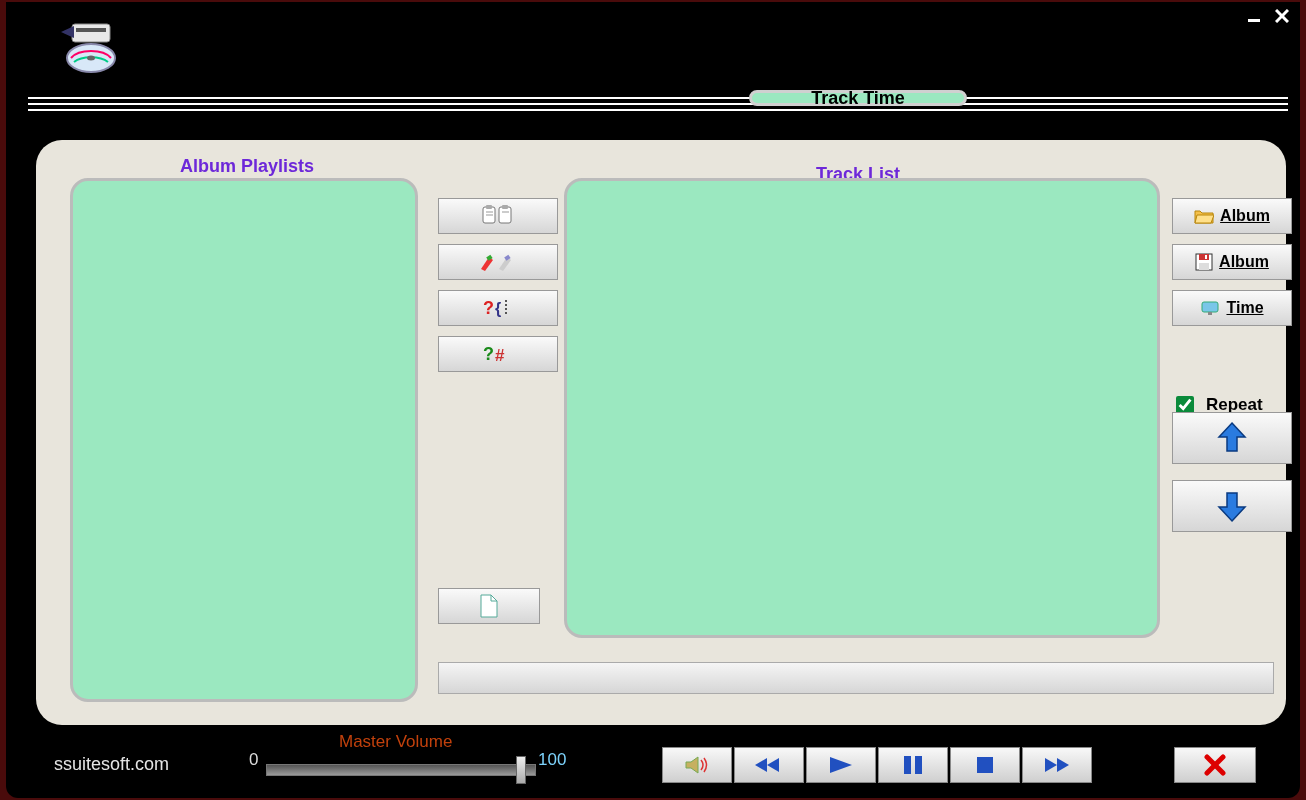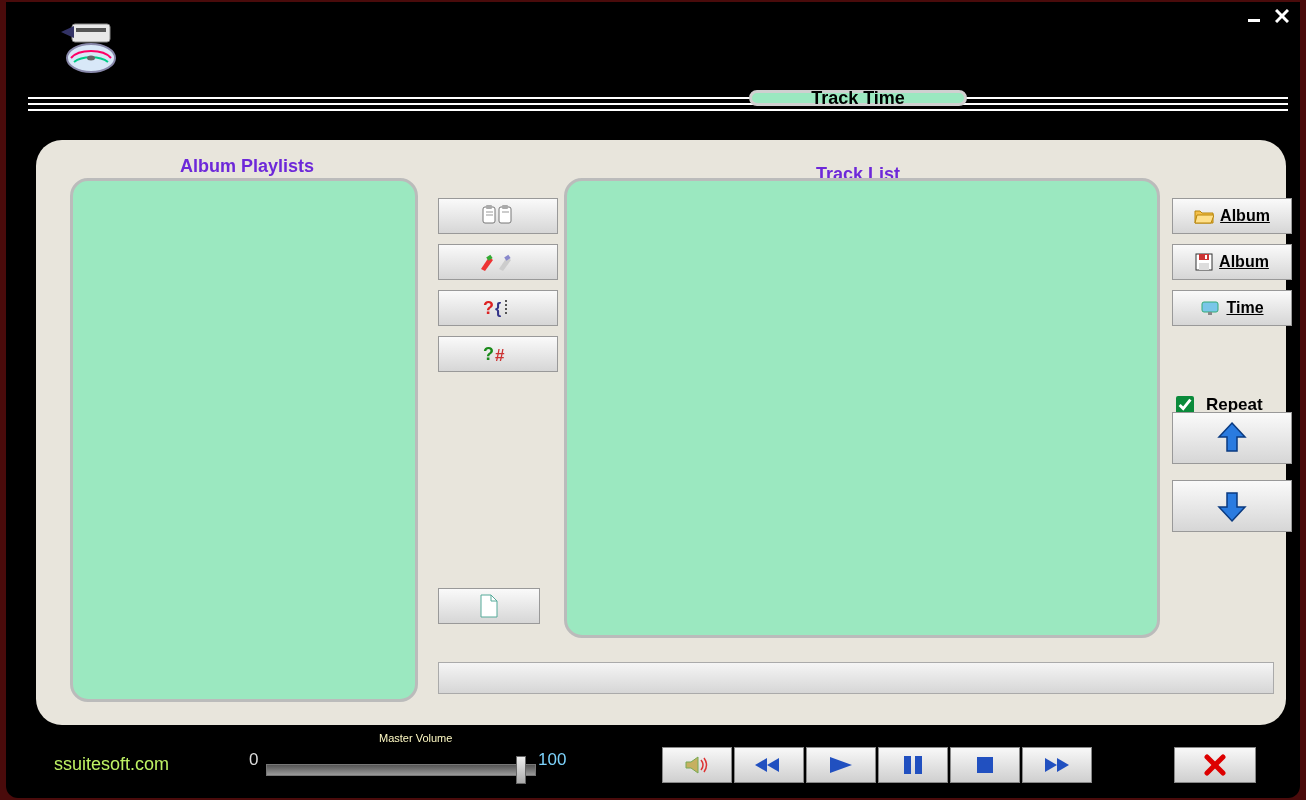--- a/index.html
+++ b/index.html
@@ -119,25 +119,25 @@
 }
 
 .footer {
   position: absolute;
   left: 30px; top: 730px;
   width: 1250px; height: 60px;
   color: #fff;
 }
 .footer-link {
   position: absolute; left: 18px; top: 22px;
-  color: #bef264; font-size: 18px;
+  color: #e5e5e5; font-size: 18px;
 }
 .vol-label {
   position: absolute; left: 303px; top: 0;
-  font-size: 11px; color: #fef9c3; margin-left: 40px;
+  font-size: 17px; color: #c2410c;
 }
 .vol-min { position: absolute; left: 213px; top: 18px; font-size: 17px; color: #ddd; }
 .vol-max { position: absolute; left: 502px; top: 18px; font-size: 17px; color: #7dd3fc; }
 .vol-track {
   position: absolute; left: 230px; top: 32px;
   width: 270px; height: 12px;
   background: linear-gradient(#555,#999);
   border: 1px solid #777;
 }
 .vol-thumb {

